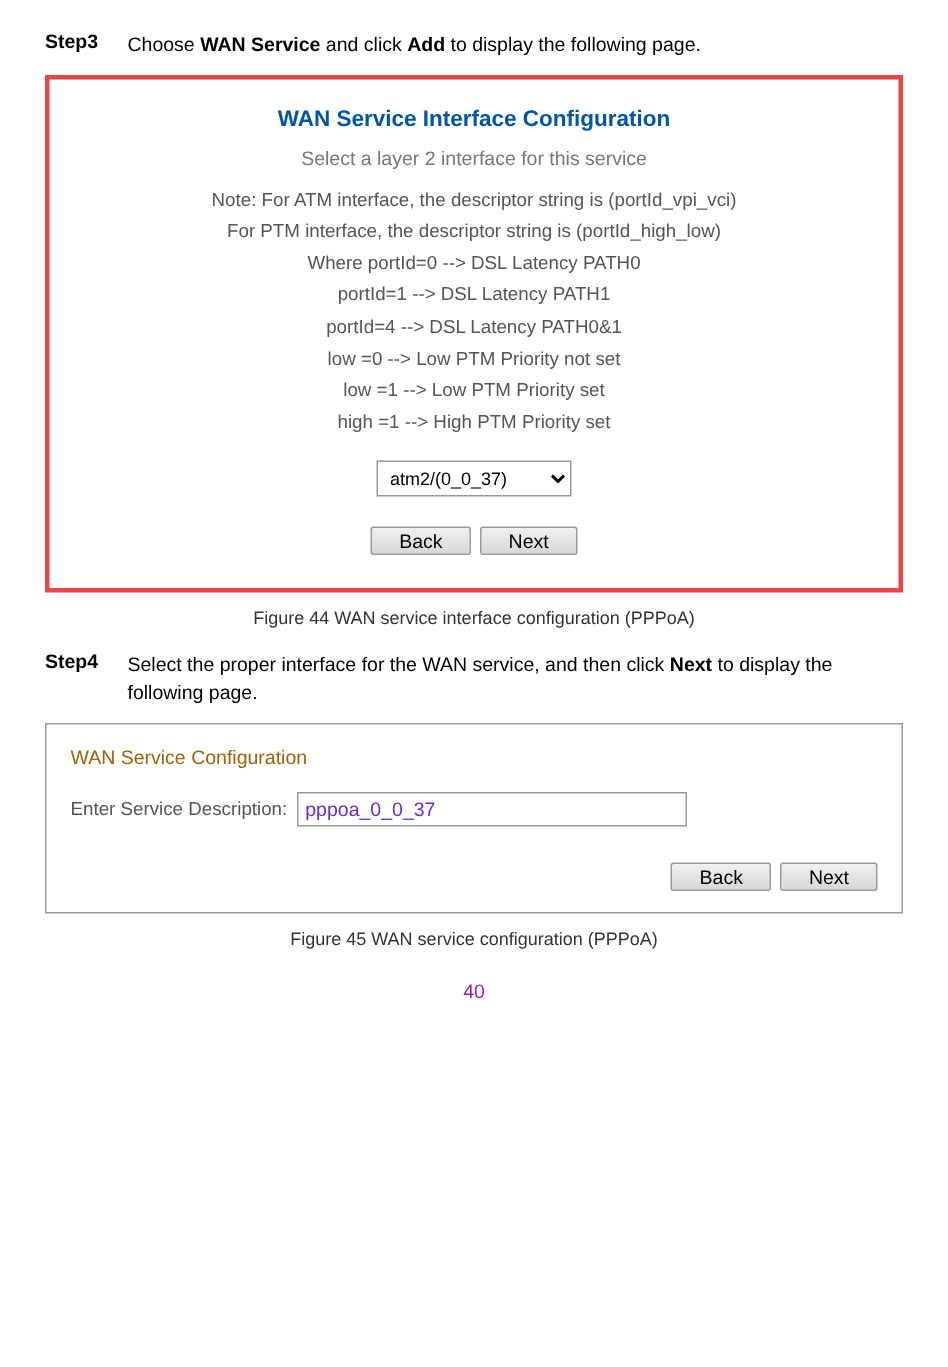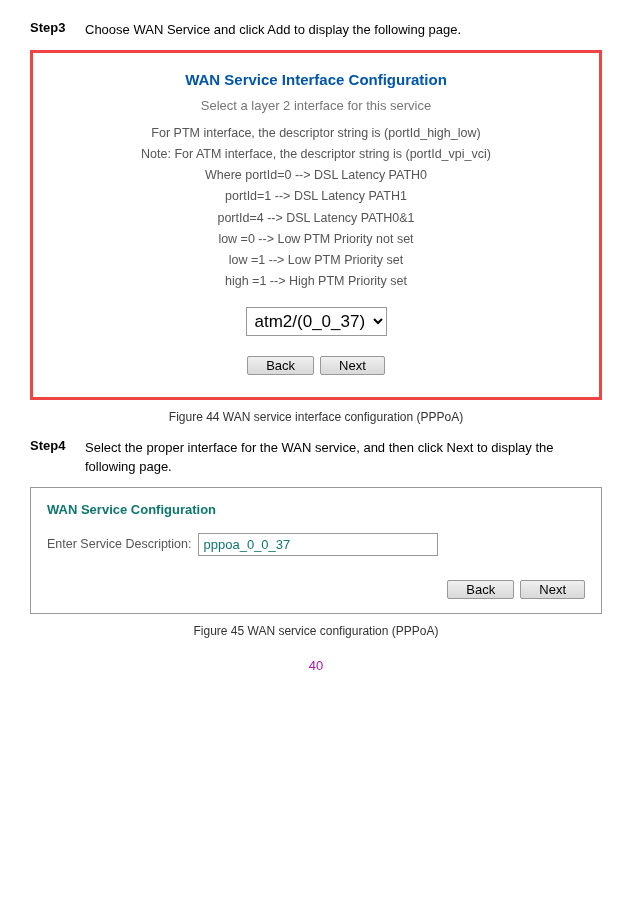--- a/index.html
+++ b/index.html
@@ -22,21 +22,21 @@
     .step-label {
       font-weight: bold;
       min-width: 55px;
       font-size: 13px;
     }
     .step-text {
       flex: 1;
       font-size: 13px;
       line-height: 1.5;
     }
-    .step-text strong { font-weight: normal; }
+    .step-text strong { font-weight: bold; }
 
     .figure-box {
       border: 3px solid #ef4444;
       margin: 10px auto;
       padding: 18px 10px 14px;
       max-width: 580px;
       text-align: center;
     }
 
     .figure-title {
@@ -63,21 +63,21 @@
     }
 
     .select-row {
       display: flex;
       justify-content: center;
       align-items: center;
       margin-bottom: 20px;
     }
 
     select.atm-select {
-      font-size: 17px;
+      font-size: 12px;
       padding: 3px 4px;
       border: 1px solid #999;
       background: #fff;
       min-width: 130px;
     }
 
     .button-row {
       display: flex;
       justify-content: center;
       gap: 6px;
@@ -104,45 +104,45 @@
 
     
     .figure-box2 {
       border: 1px solid #999;
       margin: 10px auto;
       padding: 14px 16px 14px;
       max-width: 580px;
     }
 
     .figure-box2-title {
-      color: #0f766e;
-      font-size: 13px;
-      font-weight: bold;
+      color: #a16207;
+      font-size: 13px;
+      font-weight: normal;
       margin-bottom: 16px;
     }
 
     .service-desc-row {
       display: flex;
       align-items: center;
       margin-bottom: 24px;
       font-size: 12.5px;
       color: #555;
     }
 
     .service-desc-row label {
       margin-right: 6px;
       white-space: nowrap;
     }
 
     .service-desc-row input {
       font-size: 13px;
       padding: 3px 5px;
       border: 1px solid #999;
-      width: 240px;
-      color: #0f766e;
+      width: 260px;
+      color: #6d28d9;
     }
 
     .btn-row-right {
       display: flex;
       justify-content: flex-end;
       gap: 6px;
     }
 
     .page-number {
       text-align: center;
@@ -158,22 +158,22 @@
   <span class="step-label">Step3</span>
   <span class="step-text">
     Choose <strong>WAN Service</strong> and click <strong>Add</strong> to display the following page.
   </span>
 </div>
 
 <div class="figure-box">
   <div class="figure-title">WAN Service Interface Configuration</div>
   <div class="figure-subtitle">Select a layer 2 interface for this service</div>
   <div class="note-block">
+    <div>Note: For ATM interface, the descriptor string is (portId_vpi_vci)</div>
     <div>For PTM interface, the descriptor string is (portId_high_low)</div>
-    <div>Note: For ATM interface, the descriptor string is (portId_vpi_vci)</div>
     <div>Where portId=0 --&gt; DSL Latency PATH0</div>
     <div>portId=1 --&gt; DSL Latency PATH1</div>
     <div>portId=4 --&gt; DSL Latency PATH0&amp;1</div>
     <div>low =0 --&gt; Low PTM Priority not set</div>
     <div>low =1 --&gt; Low PTM Priority set</div>
     <div>high =1 --&gt; High PTM Priority set</div>
   </div>
   <div class="select-row">
     <select class="atm-select">
       <option>atm2/(0_0_37)</option>

